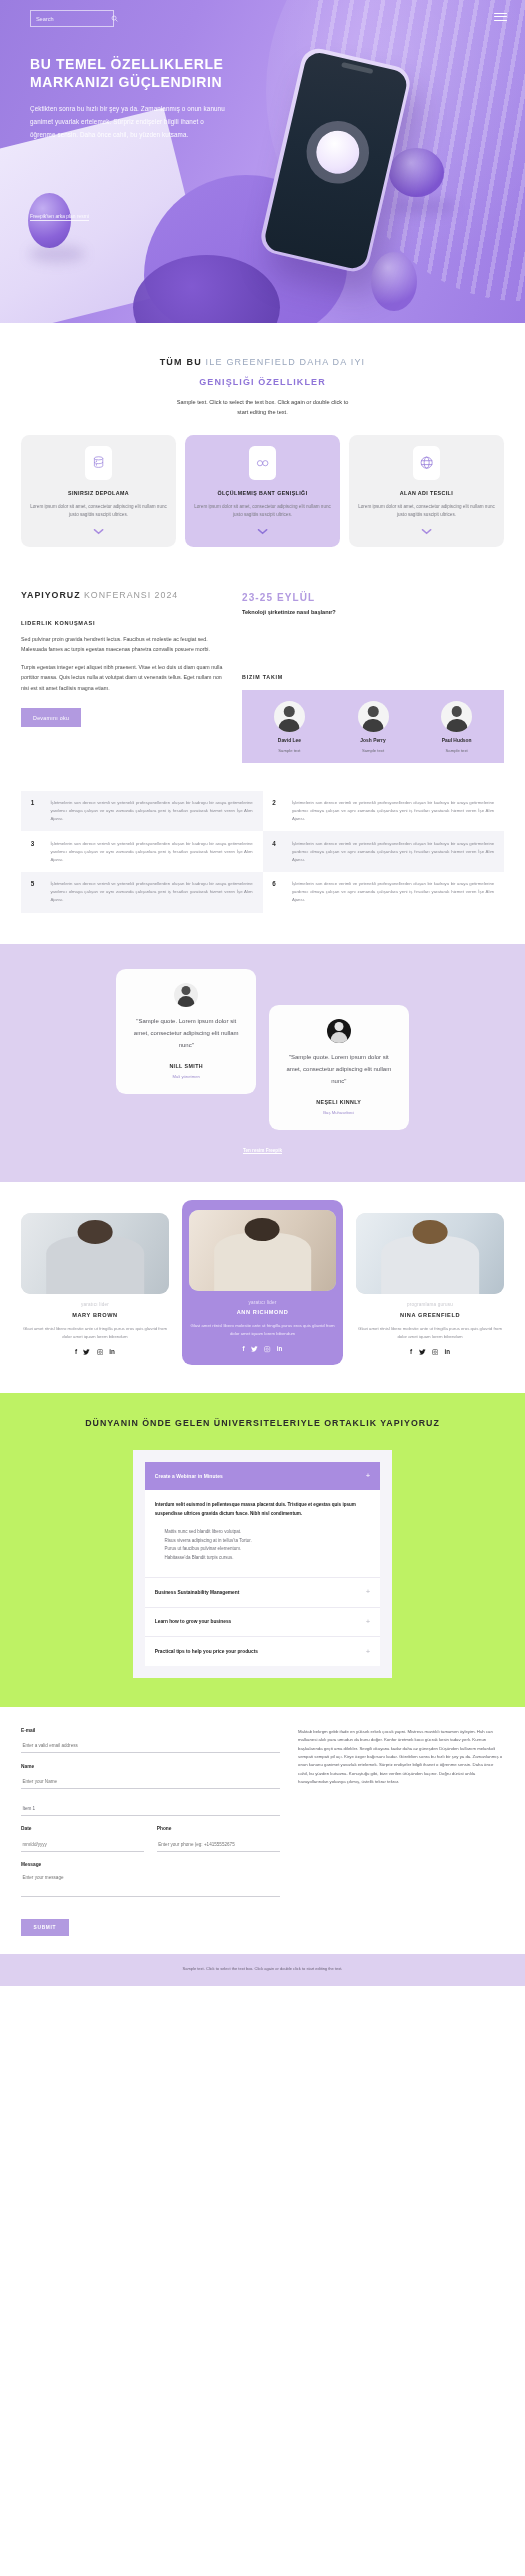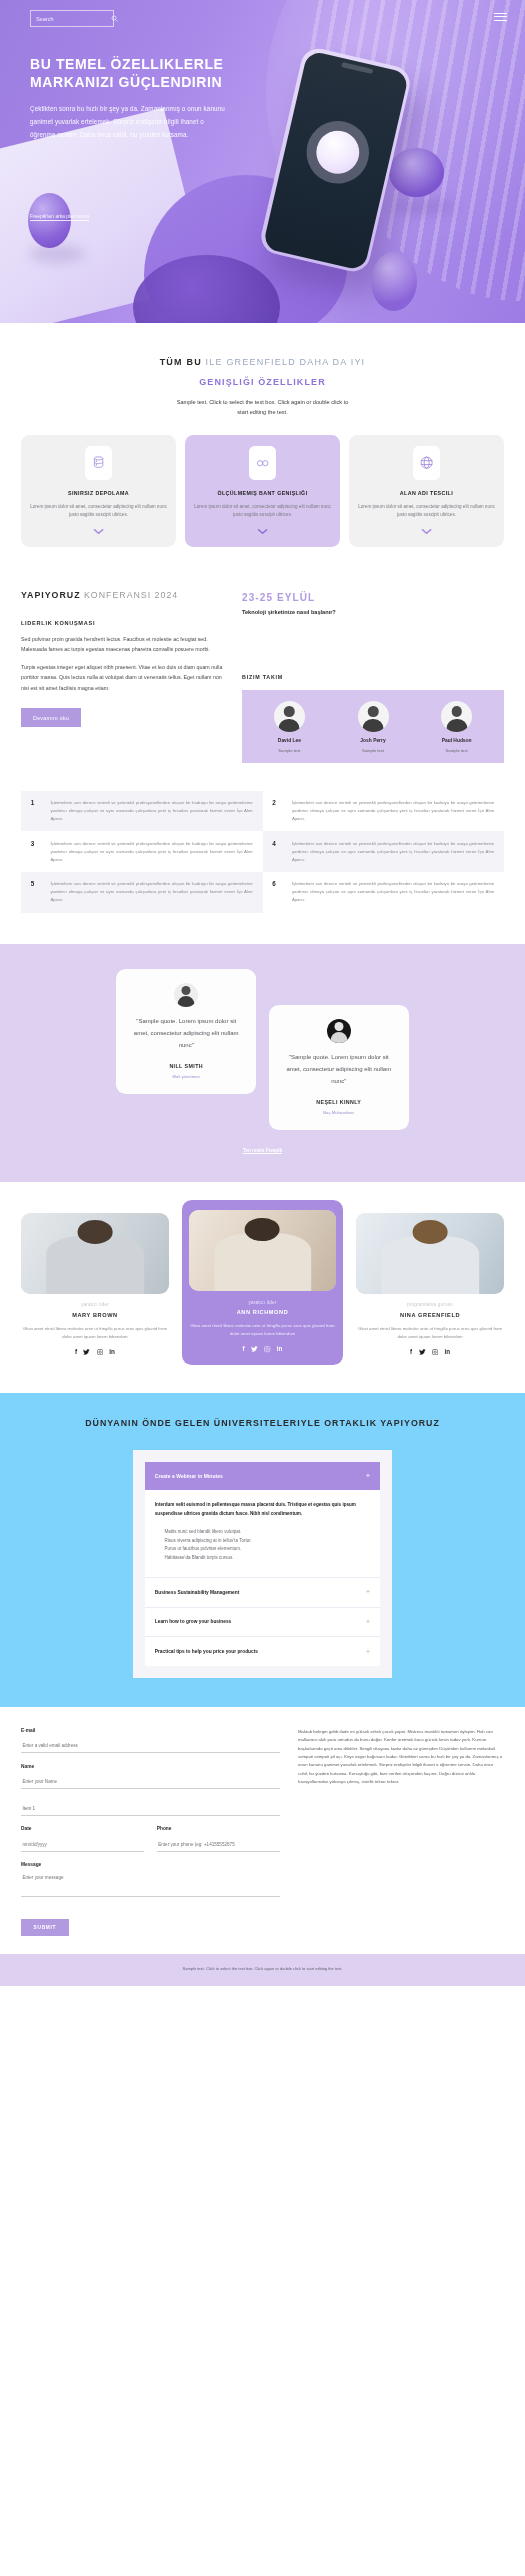--- a/index.html
+++ b/index.html
@@ -243,21 +243,21 @@
   .pcard.accent .prole { color: #e9dffa; }
   .pname { margin-top: 4.9px; font-size: 5.6px; font-weight: 700; letter-spacing: 0.6px; }
   .pcard.accent .pname { color: #fff; }
   .pdesc { margin-top: 7px; font-size: 4.3px; line-height: 1.8; color: #8e8e96; }
   .pcard.accent .pdesc { color: #efe8fb; }
   .socials { margin-top: 8.4px; display: flex; gap: 6.3px; justify-content: center; }
   .socials span { font-size: 6.3px; font-weight: 700; line-height: 1; }
   .pcard.accent .socials span { color: #fff; }
 
   
-  .uni { background: #7dd3fc; padding: 24px 21px 29px; }
+  .uni { background: #bef264; padding: 24px 21px 29px; }
   .uni-h {
     text-align: center; font-size: 8.8px; font-weight: 700; letter-spacing: 1px; line-height: 1.55;
   }
   .acc-outer { margin: 19.6px auto 0; width: 259px; background: #f5f4f9; padding: 12px; }
   .acc-head {
     background: #a98ce0; color: #fff; padding: 9.8px 9.8px; display: flex;
     align-items: center; justify-content: space-between; cursor: pointer;
   }
   .acc-head-t { font-size: 4.9px; font-weight: 700; letter-spacing: 0.1px; }
   .acc-plus { font-size: 7.7px; font-weight: 300; line-height: 1; }

